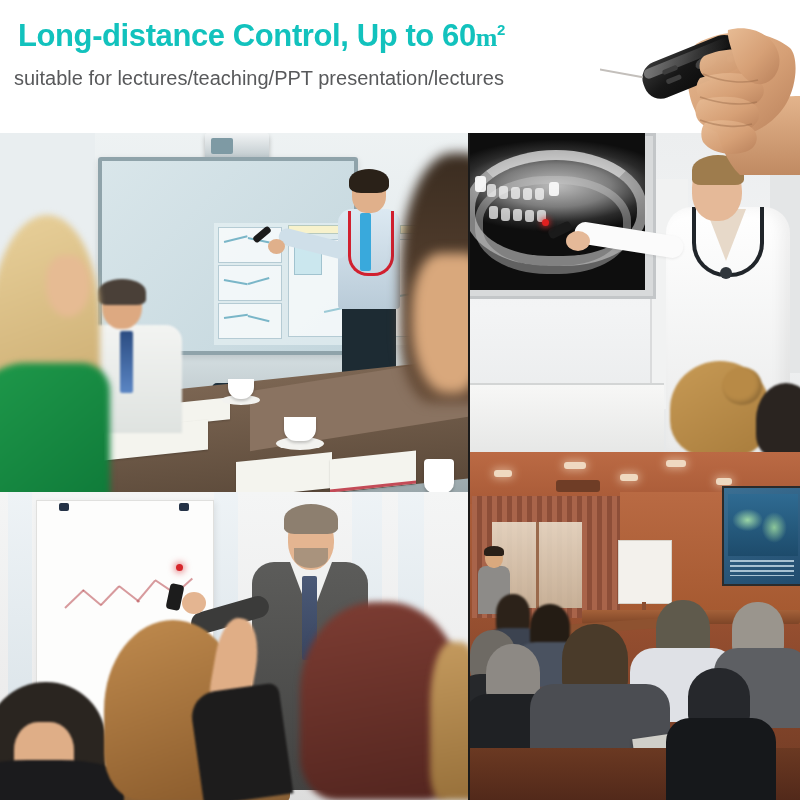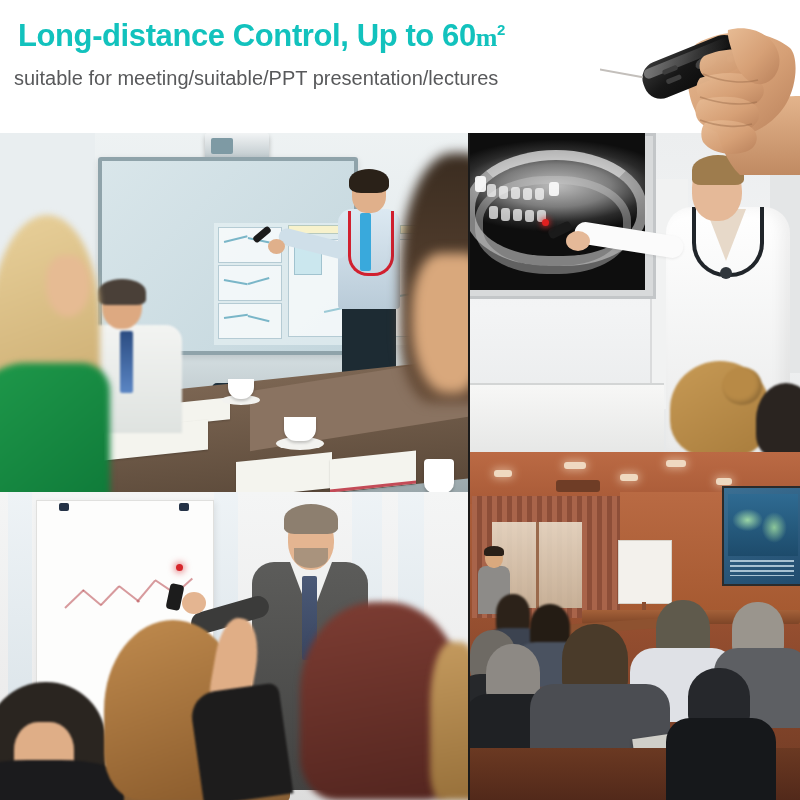--- a/index.html
+++ b/index.html
@@ -164,21 +164,21 @@
   .br-book-band{position:absolute;left:0;top:16px;width:42px;height:4px;background:#cbd44a;}
   .br-floor{position:absolute;left:0;top:296px;width:330px;height:52px;background:linear-gradient(180deg,#6b3922,#52291a);}
 </style>
 </head>
 <body>
 
 <div class="page">
 
   <div class="header">
     <div class="headline"><span>Long-distance Control, Up to </span><span>60</span><span class="unit">m</span><span class="sup">2</span></div>
-    <div class="subhead">suitable for meeting/suitable/PPT presentation/lectures</div>
+    <div class="subhead">suitable for lectures/teaching/PPT presentation/lectures</div>
   </div>
 
   <div class="hand-wrap">
     <svg width="200" height="175" viewBox="0 0 200 175">
       <defs>
         <linearGradient id="skin" x1="0" y1="0" x2="1" y2="1">
           <stop offset="0%" stop-color="#e7bb94"></stop>
           <stop offset="55%" stop-color="#d6a076"></stop>
           <stop offset="100%" stop-color="#b9815b"></stop>
         </linearGradient>

